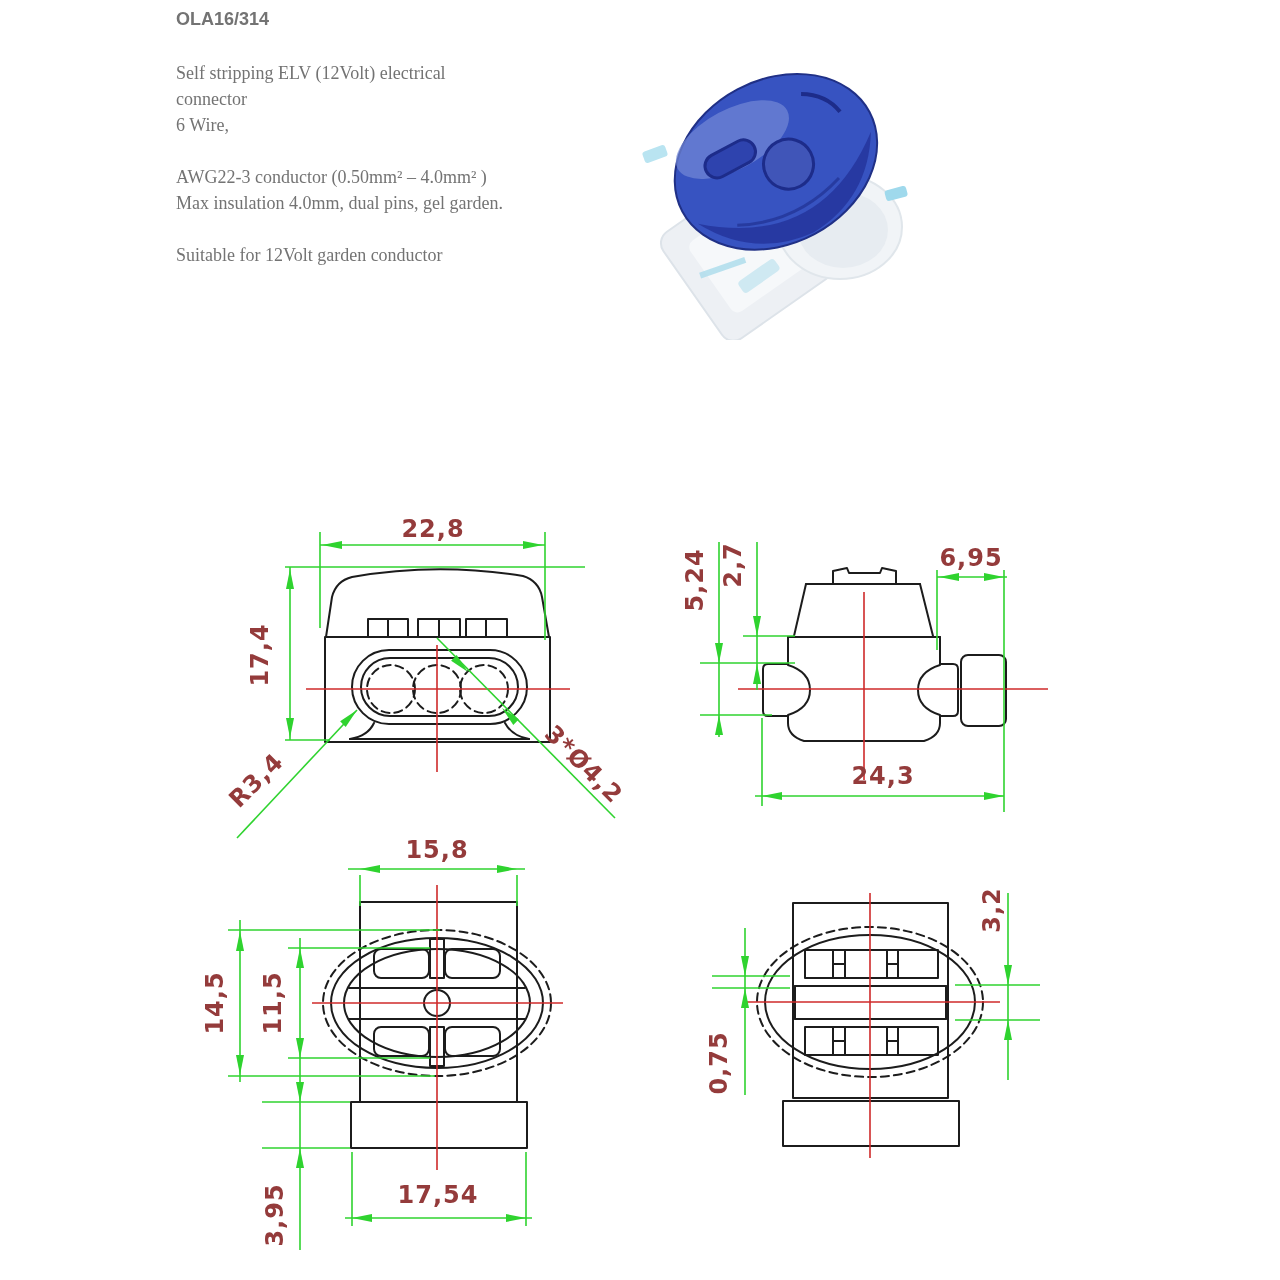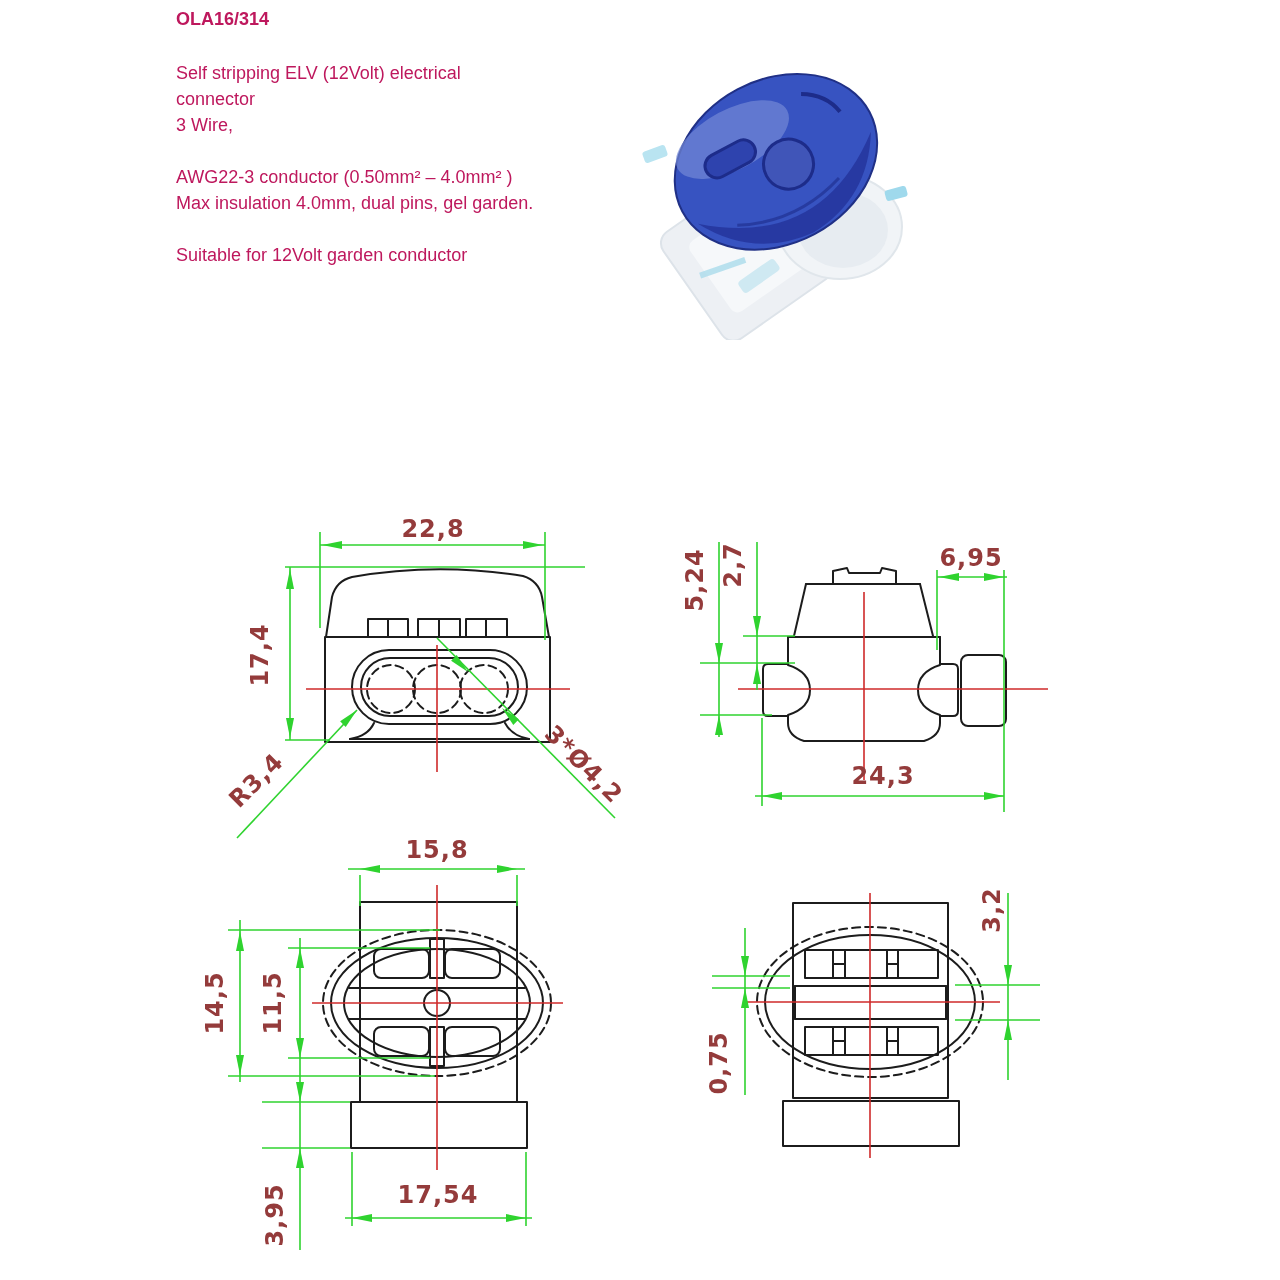--- a/index.html
+++ b/index.html
@@ -1,42 +1,42 @@
 <!DOCTYPE html>
 <html><head>
 <meta charset="utf-8">
 <style>
   html,body{margin:0;padding:0;background:#ffffff;}
   .page{position:relative;width:1280px;height:1280px;background:#ffffff;overflow:hidden;
-        font-family:"Liberation Sans",sans-serif;color:#be185d;}
+        font-family:"Liberation Sans",sans-serif;color:#737373;}
   .doc-text{position:absolute;left:176px;top:8px;width:420px;}
   .doc-title{font-size:18px;font-weight:bold;line-height:22px;margin-bottom:30px;}
   .doc-par{margin:0 0 26px 0;}
-  .doc-line{font-size:18px;line-height:26px;}
+  .doc-line{font-size:18px;line-height:26px;font-family:Liberation Serif, serif;}
   
   svg{position:absolute;}
   .ol{fill:none;stroke:#1c1c1c;stroke-width:2;stroke-linejoin:round;stroke-linecap:round;}
   .dash{stroke-dasharray:8 5;}
   .cl{stroke:#cf2a2a;stroke-width:1.6;fill:none;}
   .dl{stroke:#2fd32f;stroke-width:1.6;fill:none;}
   .da{fill:#2fd32f;stroke:none;}
   .dt{fill:#943b3b;font-family:"DejaVu Sans",sans-serif;font-size:24px;font-weight:bold;
       letter-spacing:1px;text-anchor:middle;}
 </style>
 </head>
 <body>
 
 <div class="page">
 
   <div class="doc-text">
     <div class="doc-title">OLA16/314</div>
     <div class="doc-par">
       <div class="doc-line">Self stripping ELV (12Volt) electrical</div>
       <div class="doc-line">connector</div>
-      <div class="doc-line">3 Wire,</div>
+      <div class="doc-line">6 Wire,</div>
     </div>
     <div class="doc-par">
       <div class="doc-line">AWG22-3 conductor (0.50mm² – 4.0mm² )</div>
       <div class="doc-line">Max insulation 4.0mm, dual pins, gel garden.</div>
     </div>
     <div class="doc-par">
       <div class="doc-line">Suitable for 12Volt garden conductor</div>
     </div>
   </div>
 

